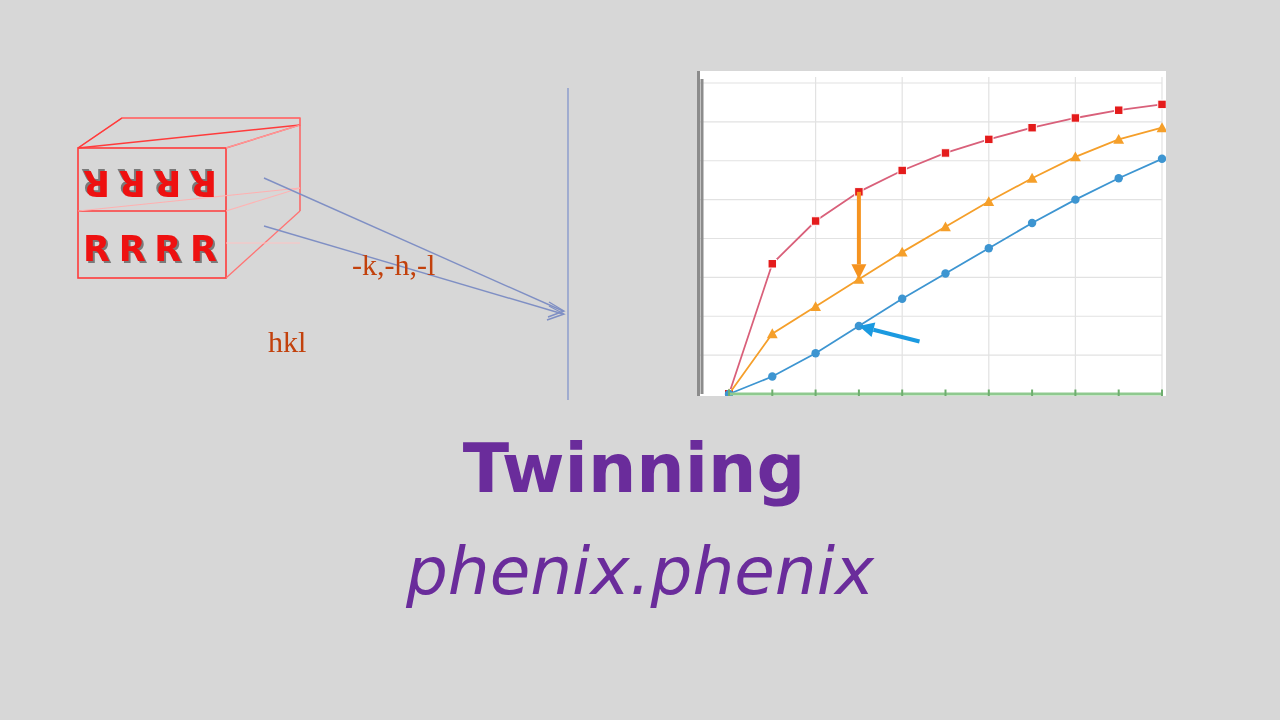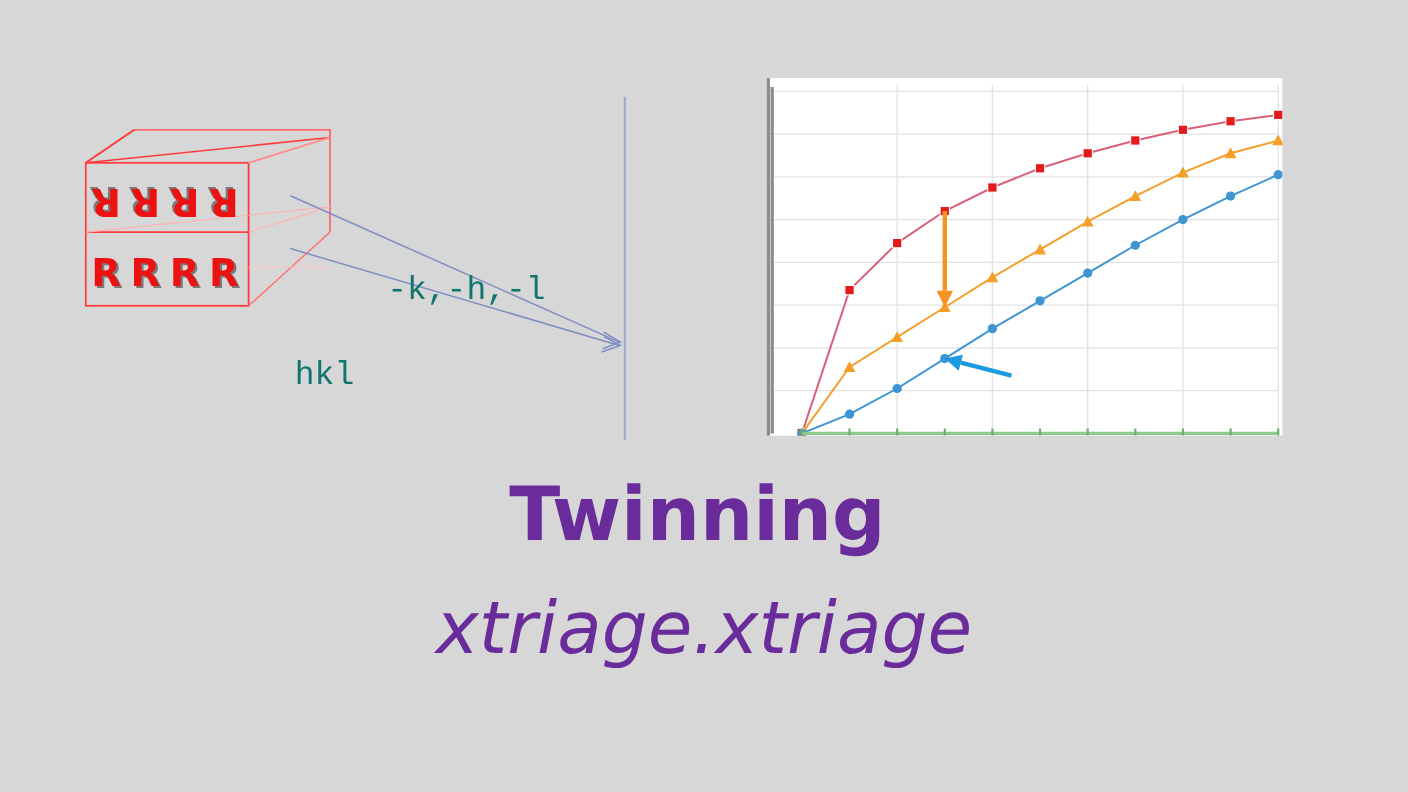--- a/index.html
+++ b/index.html
@@ -62,22 +62,22 @@
     top: 148px;
     width: 134px;
     height: 42px;
   }
   .r-row span {
     font-size: 35px;
     line-height: 35px;
   }
   .diagram-label {
     position: absolute;
-    color: #0f766e;
-    font-family: Liberation Mono, monospace;
+    color: #c2410c;
+    font-family: Liberation Serif, serif;
     font-size: 30px;
     white-space: nowrap;
     user-select: none;
   }
   #label-minus-k {
     left: 292px;
     top: 168px;
   }
   #label-hkl {
     left: 208px;
@@ -265,15 +265,15 @@
           <polygon points="158.9,208.31875 151.4,193.31875 166.4,193.31875" fill="#f59320"></polygon>
         </g>
         <g>
           <line x1="219.52000000000004" y1="270.51875" x2="173.42958826602708" y2="258.6958218828228" stroke="#1b9ae0" stroke-width="4" stroke-linecap="butt"></line>
           <polygon points="158.9,254.96875 175.2931242074385,251.4310277498093 171.56605232461567,265.96061601583637" fill="#1b9ae0"></polygon>
         </g>
       </svg>
   </div>
 
   <div id="slide-title">Twinning</div>
-  <div id="slide-subtitle">xtriage.xtriage</div>
+  <div id="slide-subtitle">phenix.phenix</div>
 
 </div>
 
 </body></html>

